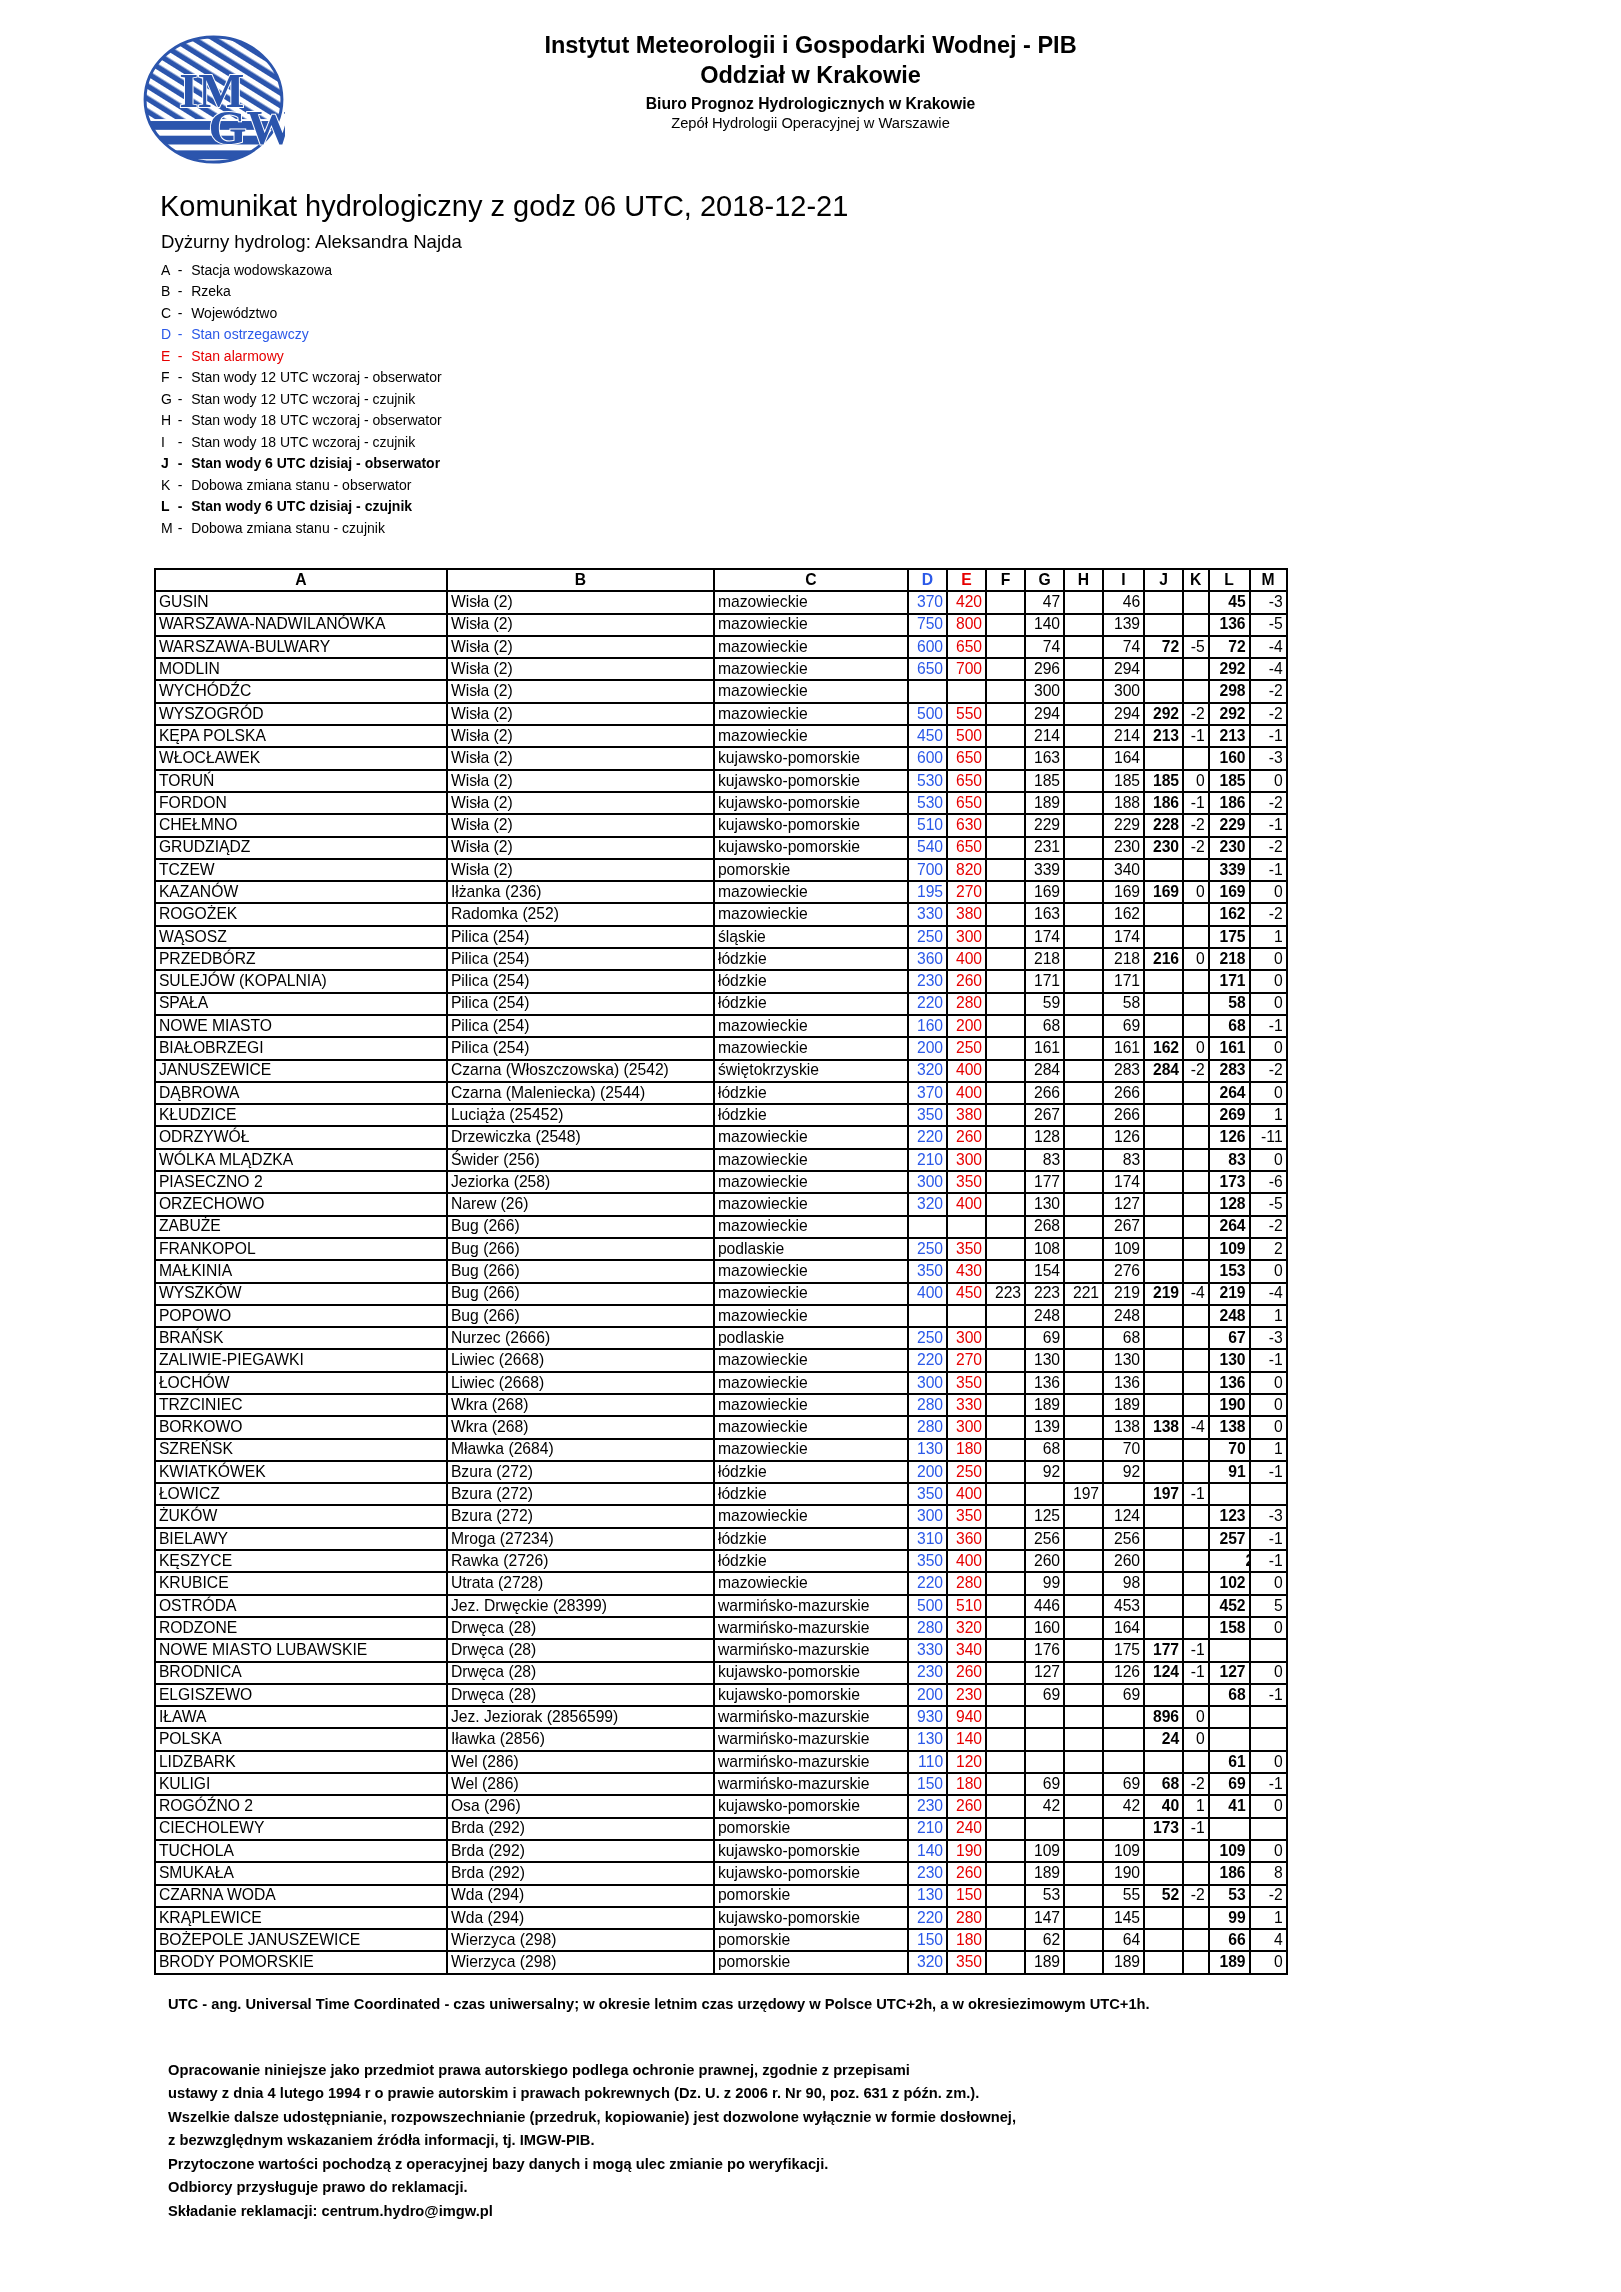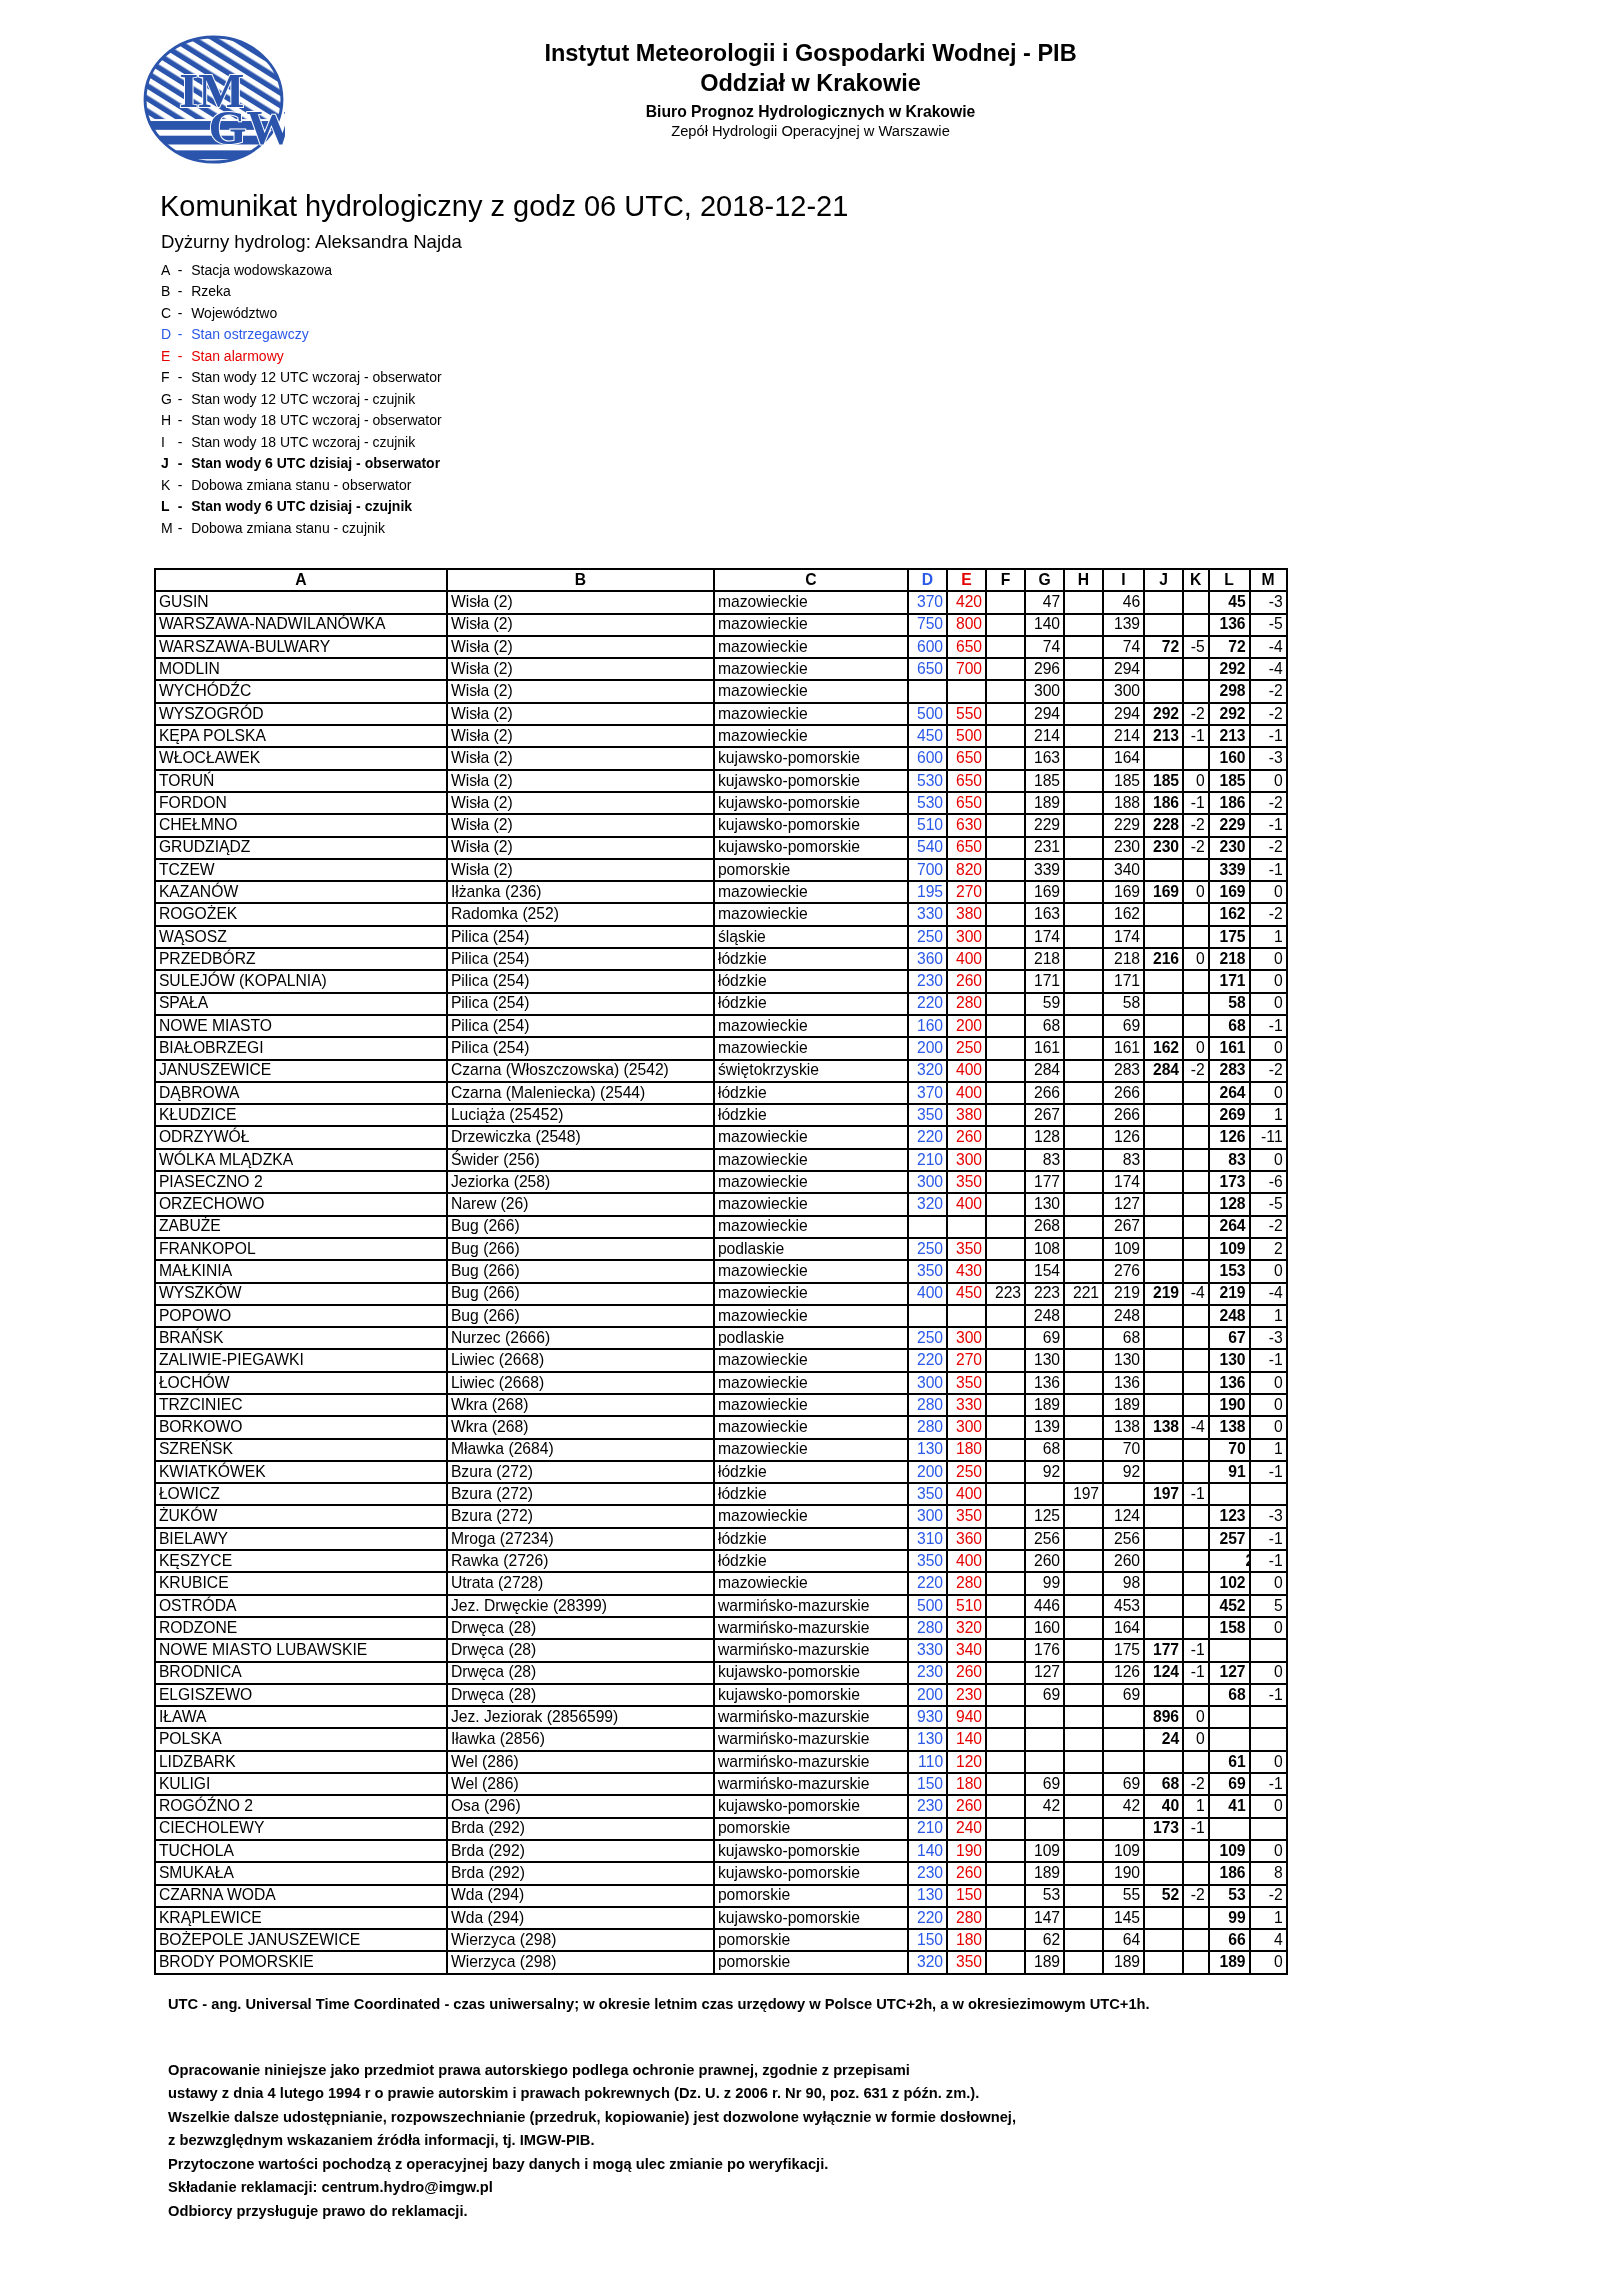--- a/index.html
+++ b/index.html
@@ -1,21 +1,21 @@
 <!DOCTYPE html>
 <html><head>
 <meta charset="utf-8">
 <style>
   html,body{margin:0;padding:0;background:#fff;}
   .page{position:relative;width:1621px;height:2293px;background:#fff;
         font-family:"Liberation Sans",sans-serif;color:#000;overflow:hidden;}
 
   .logo{position:absolute;left:142px;top:35px;width:143px;height:131px;}
 
-  .brand-text{position:absolute;left:0;right:0;top:38px;text-align:center;}
+  .brand-text{position:absolute;left:0;right:0;top:30px;text-align:center;}
   .brand-line1,.brand-line2{font-size:23.5px;font-weight:bold;line-height:30px;}
   .brand-line3{font-size:15.7px;font-weight:bold;line-height:21.6px;margin-top:2.9px;}
   .brand-line4{font-size:14.7px;font-weight:normal;line-height:19.6px;}
 
   .report-title{position:absolute;left:160px;top:190px;font-size:29px;line-height:33px;}
   .duty{position:absolute;left:161px;top:231px;font-size:18.6px;}
   .legend{position:absolute;left:161px;top:259px;}
   .legend-line{display:flex;align-items:center;height:21.5px;font-size:14px;}
   .legend-line.bold{font-weight:bold;}
   .legend-key{display:inline-block;width:14.7px;}
@@ -1113,19 +1113,19 @@
   </table>
 
   <div class="footer">
     <div class="footer-utc">UTC - ang. Universal Time Coordinated - czas uniwersalny; w okresie letnim czas urzędowy w Polsce UTC+2h, a w okresiezimowym UTC+1h.</div>
     <div>
         <div class="footer-line">Opracowanie niniejsze jako przedmiot prawa autorskiego podlega ochronie prawnej, zgodnie z przepisami</div>
         <div class="footer-line">ustawy z dnia 4 lutego 1994 r o prawie autorskim i prawach pokrewnych (Dz. U. z 2006 r. Nr 90, poz. 631 z późn. zm.).</div>
         <div class="footer-line">Wszelkie dalsze udostępnianie, rozpowszechnianie (przedruk, kopiowanie) jest dozwolone wyłącznie w formie dosłownej,</div>
         <div class="footer-line">z bezwzględnym wskazaniem źródła informacji, tj. IMGW-PIB.</div>
         <div class="footer-line">Przytoczone wartości pochodzą z operacyjnej bazy danych i mogą ulec zmianie po weryfikacji.</div>
+        <div class="footer-line">Odbiorcy przysługuje prawo do reklamacji.</div>
         <div class="footer-line">Składanie reklamacji: centrum.hydro@imgw.pl</div>
-        <div class="footer-line">Odbiorcy przysługuje prawo do reklamacji.</div>
       </div>
   </div>
 
 </div>
 
 
 </body></html>

